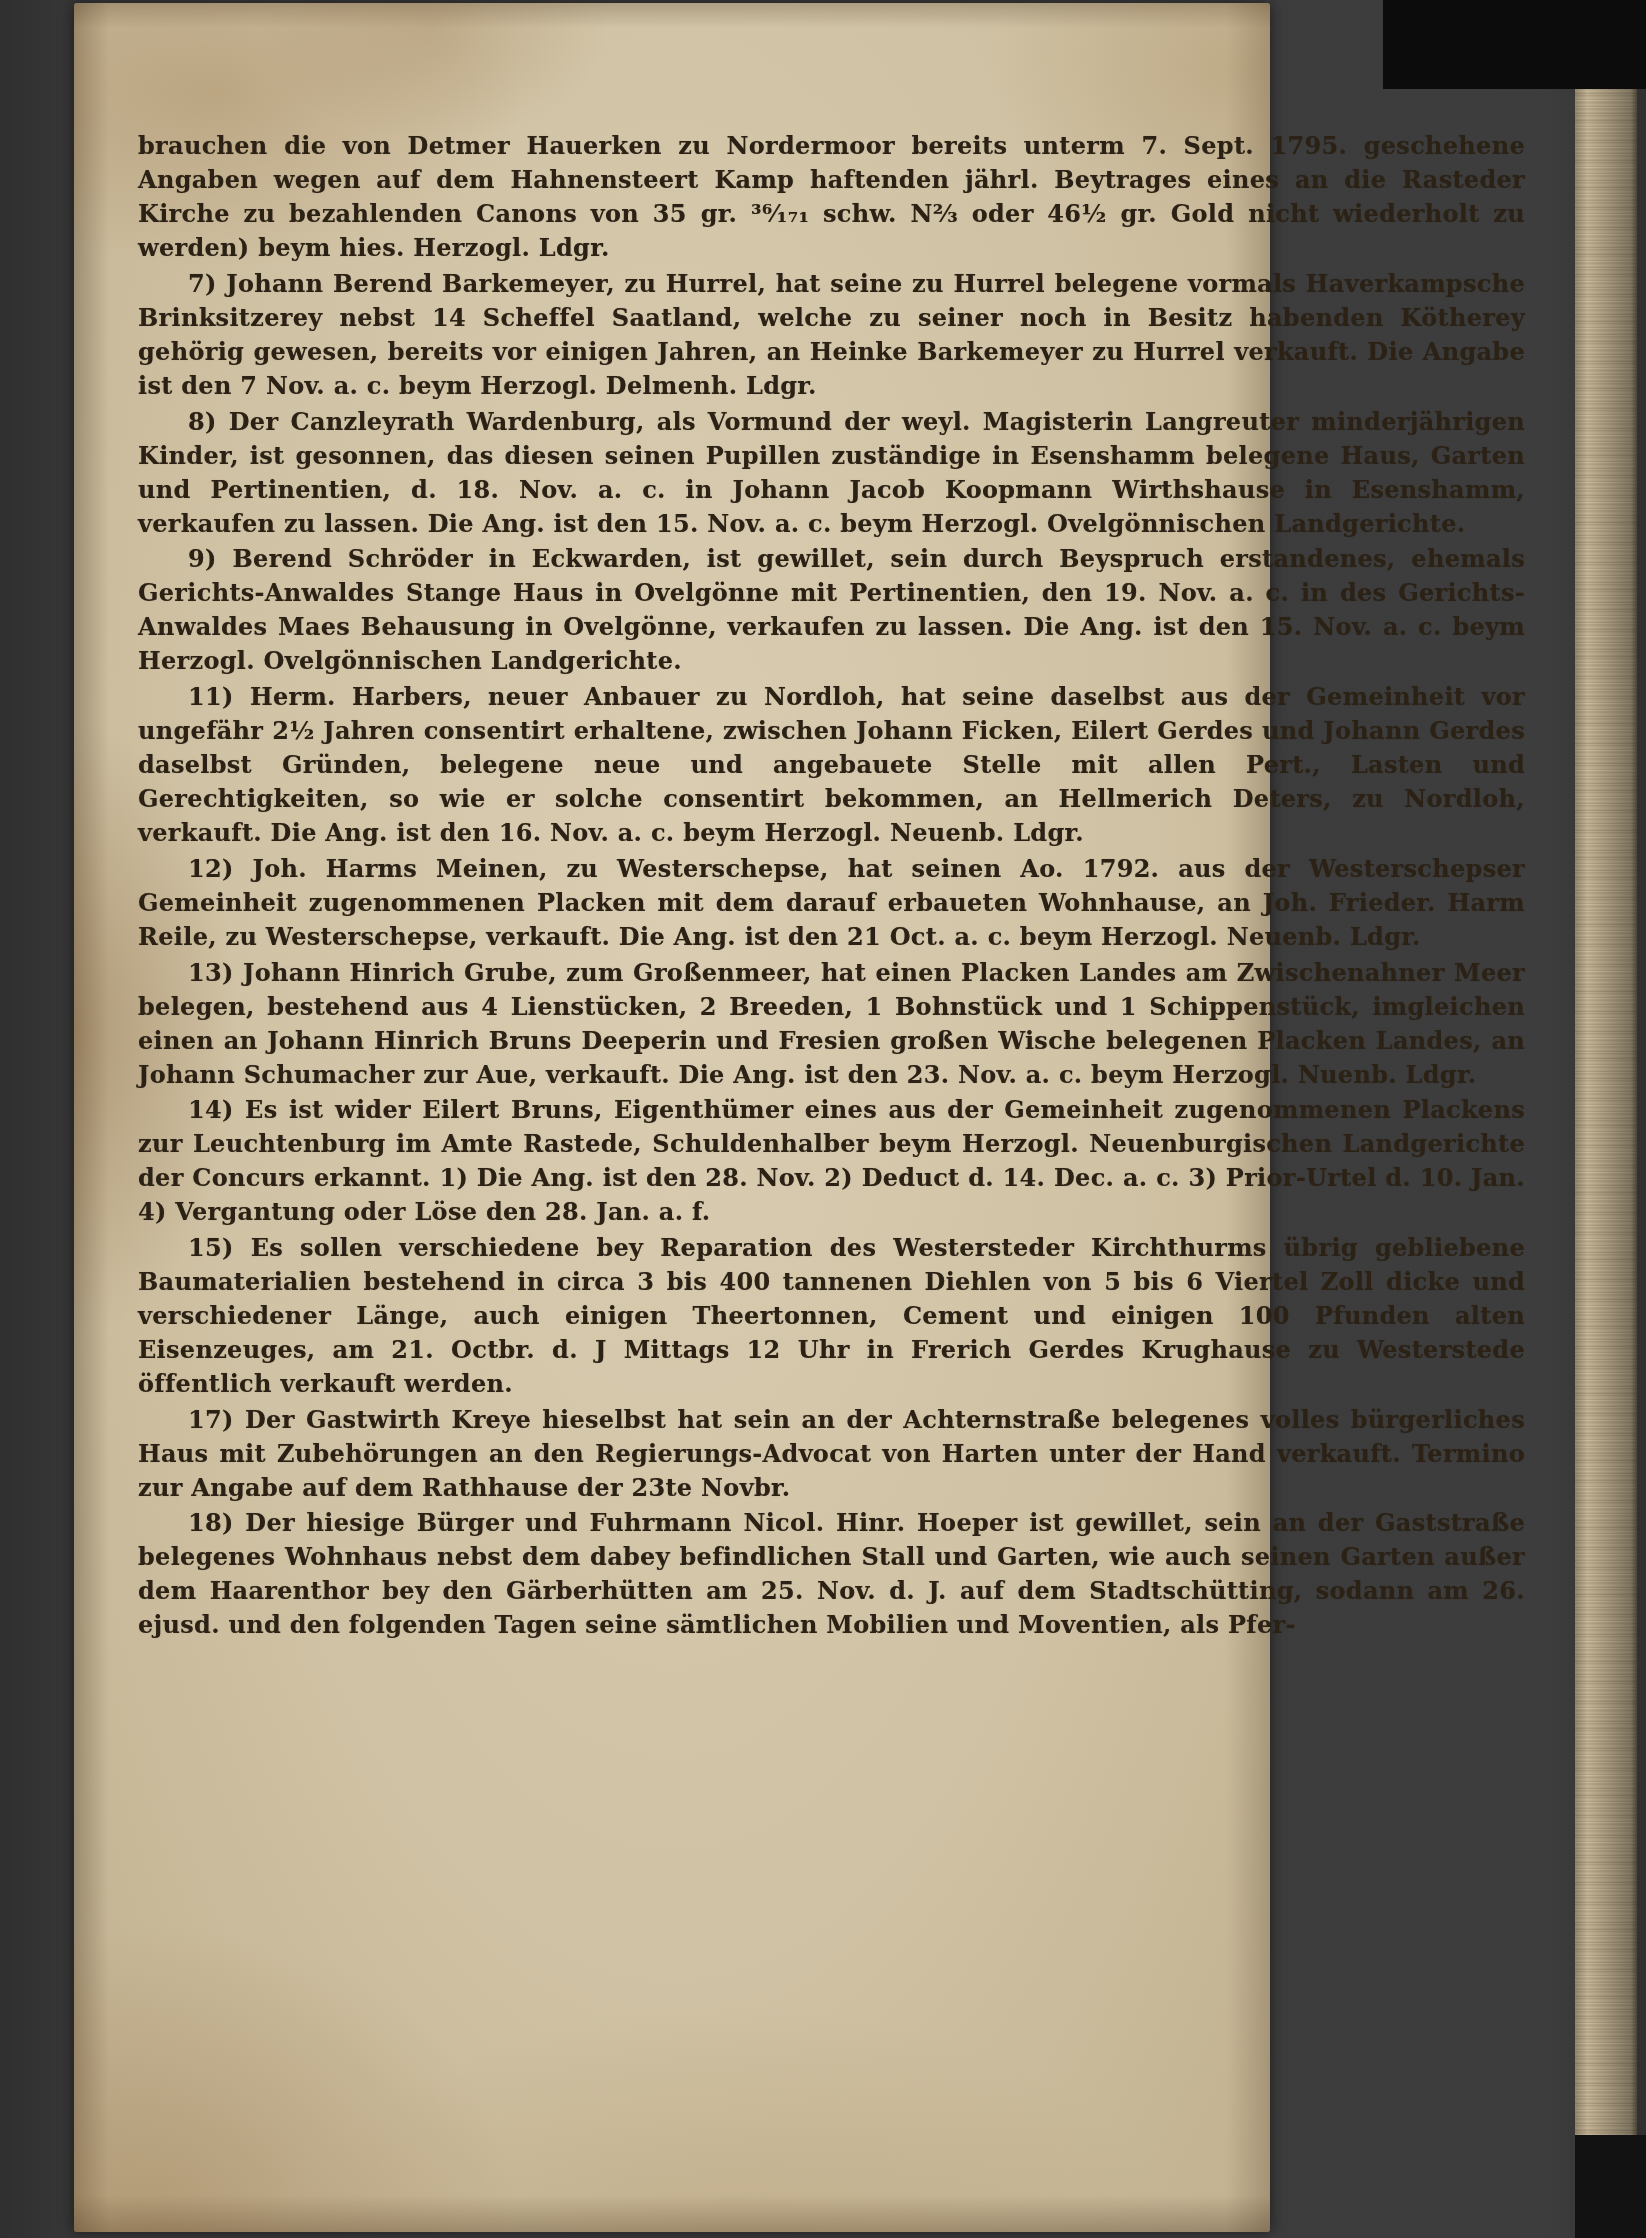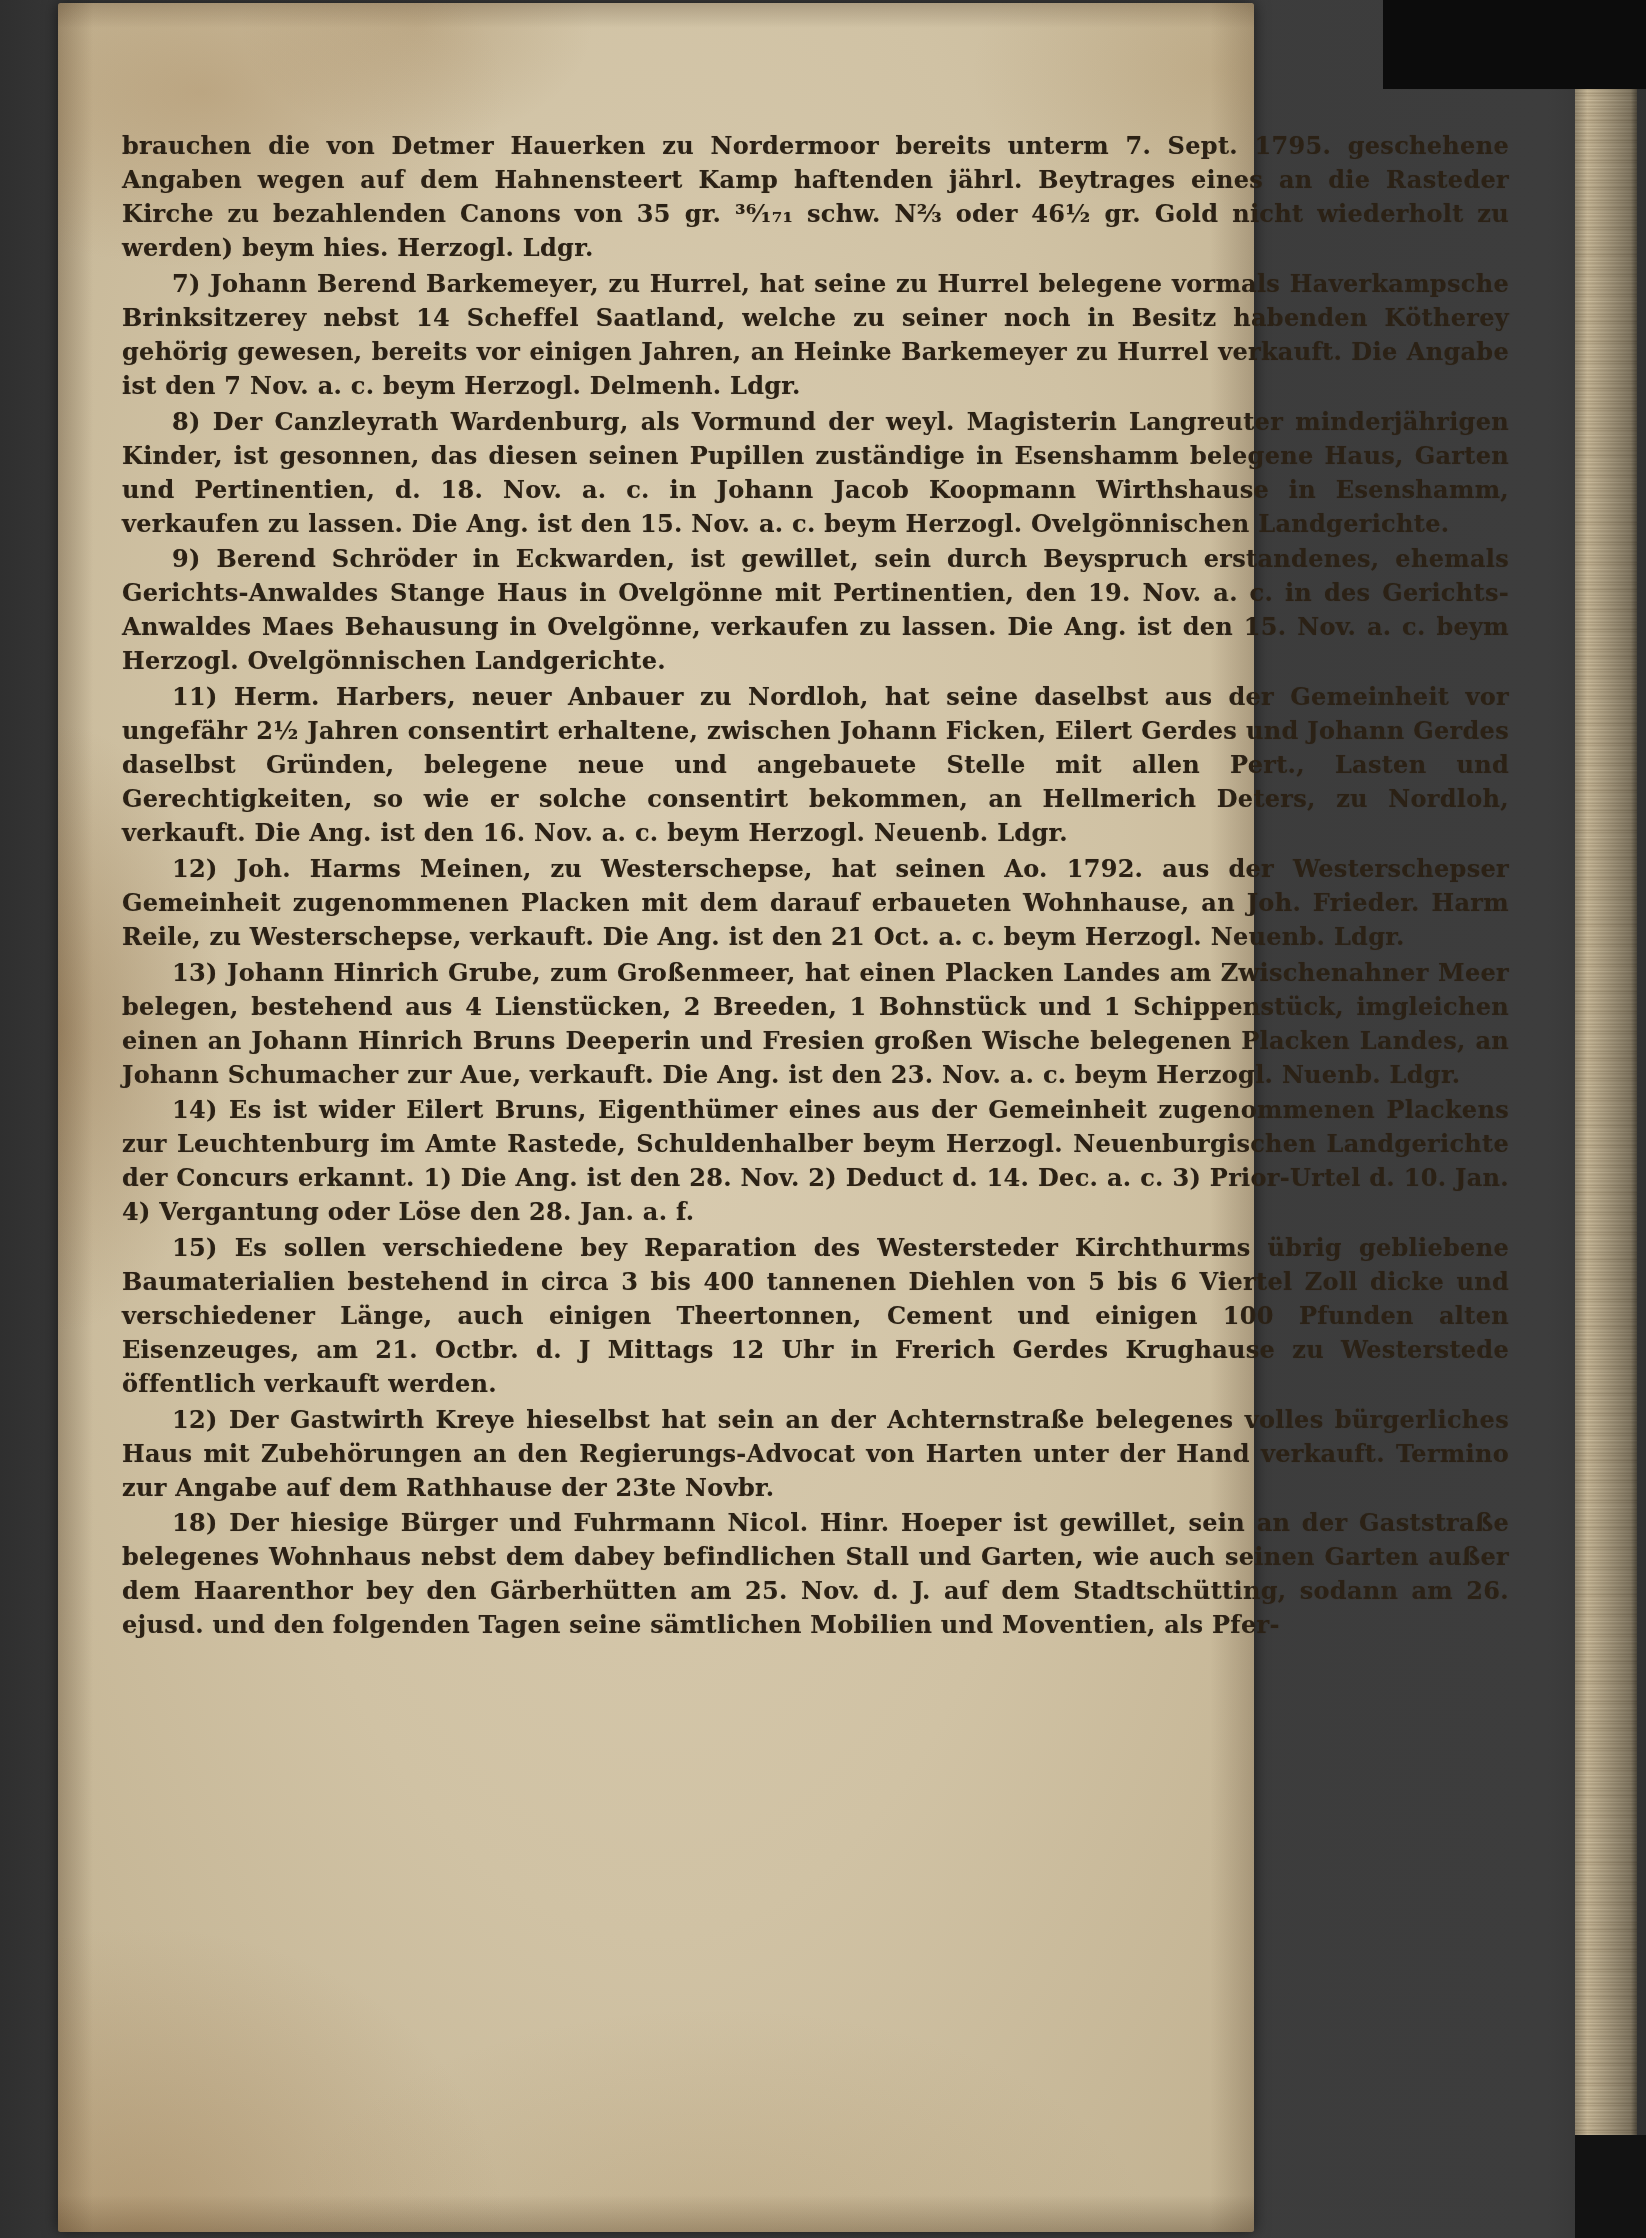--- a/index.html
+++ b/index.html
@@ -41,21 +41,21 @@
     right: 0;
     bottom: 0;
     width: 72px;
     height: 104px;
     background: #121212;
   }
 
   
   .paper {
     position: absolute;
-    left: 58px;
+    left: 74px;
     top: 3.4px;
     width: 1196px;
     height: 2229px;
     border-radius: 2.5px;
     box-shadow: 0 0 15px rgba(0,0,0,0.55);
     background:
       radial-gradient(ellipse 436px 252px at 12% 4%,  rgba(146,106,58,0.28), transparent 70%),
       radial-gradient(ellipse 235px 436px at 0% 46%,  rgba(120, 85,45,0.34), transparent 70%),
       radial-gradient(ellipse 520px 436px at 7% 100%, rgba(140,100,55,0.32), transparent 70%),
       radial-gradient(ellipse 638px 353px at 55% 101%,rgba(150,115,65,0.18), transparent 70%),
@@ -102,17 +102,17 @@
   <div class="text-block">
     <p class="no-indent">brauchen die von Detmer Hauerken zu Nordermoor bereits unterm 7. Sept. 1795. geschehene Angaben wegen auf dem Hahnensteert Kamp haftenden jährl. Beytrages eines an die Rasteder Kirche zu bezahlenden Canons von 35 gr. ³⁶⁄₁₇₁ schw. N⅔ oder 46½ gr. Gold nicht wiederholt zu werden) beym hies. Herzogl. Ldgr.</p>
     <p>7) Johann Berend Barkemeyer, zu Hurrel, hat seine zu Hurrel belegene vormals Haverkampsche Brinksitzerey nebst 14 Scheffel Saatland, welche zu seiner noch in Besitz habenden Kötherey gehörig gewesen, bereits vor einigen Jahren, an Heinke Barkemeyer zu Hurrel verkauft. Die Angabe ist den 7 Nov. a. c. beym Herzogl. Delmenh. Ldgr.</p>
     <p>8) Der Canzleyrath Wardenburg, als Vormund der weyl. Magisterin Langreuter minderjährigen Kinder, ist gesonnen, das diesen seinen Pupillen zuständige in Esenshamm belegene Haus, Garten und Pertinentien, d. 18. Nov. a. c. in Johann Jacob Koopmann Wirthshause in Esenshamm, verkaufen zu lassen. Die Ang. ist den 15. Nov. a. c. beym Herzogl. Ovelgönnischen Landgerichte.</p>
     <p>9) Berend Schröder in Eckwarden, ist gewillet, sein durch Beyspruch erstandenes, ehemals Gerichts-Anwaldes Stange Haus in Ovelgönne mit Pertinentien, den 19. Nov. a. c. in des Gerichts-Anwaldes Maes Behausung in Ovelgönne, verkaufen zu lassen. Die Ang. ist den 15. Nov. a. c. beym Herzogl. Ovelgönnischen Landgerichte.</p>
     <p>11) Herm. Harbers, neuer Anbauer zu Nordloh, hat seine daselbst aus der Gemeinheit vor ungefähr 2½ Jahren consentirt erhaltene, zwischen Johann Ficken, Eilert Gerdes und Johann Gerdes daselbst Gründen, belegene neue und angebauete Stelle mit allen Pert., Lasten und Gerechtigkeiten, so wie er solche consentirt bekommen, an Hellmerich Deters, zu Nordloh, verkauft. Die Ang. ist den 16. Nov. a. c. beym Herzogl. Neuenb. Ldgr.</p>
     <p>12) Joh. Harms Meinen, zu Westerschepse, hat seinen Ao. 1792. aus der Westerschepser Gemeinheit zugenommenen Placken mit dem darauf erbaueten Wohnhause, an Joh. Frieder. Harm Reile, zu Westerschepse, verkauft. Die Ang. ist den 21 Oct. a. c. beym Herzogl. Neuenb. Ldgr.</p>
     <p>13) Johann Hinrich Grube, zum Großenmeer, hat einen Placken Landes am Zwischenahner Meer belegen, bestehend aus 4 Lienstücken, 2 Breeden, 1 Bohnstück und 1 Schippenstück, imgleichen einen an Johann Hinrich Bruns Deeperin und Fresien großen Wische belegenen Placken Landes, an Johann Schumacher zur Aue, verkauft. Die Ang. ist den 23. Nov. a. c. beym Herzogl. Nuenb. Ldgr.</p>
     <p>14) Es ist wider Eilert Bruns, Eigenthümer eines aus der Gemeinheit zugenommenen Plackens zur Leuchtenburg im Amte Rastede, Schuldenhalber beym Herzogl. Neuenburgischen Landgerichte der Concurs erkannt. 1) Die Ang. ist den 28. Nov. 2) Deduct d. 14. Dec. a. c. 3) Prior-Urtel d. 10. Jan. 4) Vergantung oder Löse den 28. Jan. a. f.</p>
     <p>15) Es sollen verschiedene bey Reparation des Westersteder Kirchthurms übrig gebliebene Baumaterialien bestehend in circa 3 bis 400 tannenen Diehlen von 5 bis 6 Viertel Zoll dicke und verschiedener Länge, auch einigen Theertonnen, Cement und einigen 100 Pfunden alten Eisenzeuges, am 21. Octbr. d. J Mittags 12 Uhr in Frerich Gerdes Krughause zu Westerstede öffentlich verkauft werden.</p>
-    <p>12) Der Gastwirth Kreye hieselbst hat sein an der Achternstraße belegenes volles bürgerliches Haus mit Zubehörungen an den Regierungs-Advocat von Harten unter der Hand verkauft. Termino zur Angabe auf dem Rathhause der 23te Novbr.</p>
+    <p>17) Der Gastwirth Kreye hieselbst hat sein an der Achternstraße belegenes volles bürgerliches Haus mit Zubehörungen an den Regierungs-Advocat von Harten unter der Hand verkauft. Termino zur Angabe auf dem Rathhause der 23te Novbr.</p>
     <p>18) Der hiesige Bürger und Fuhrmann Nicol. Hinr. Hoeper ist gewillet, sein an der Gaststraße belegenes Wohnhaus nebst dem dabey befindlichen Stall und Garten, wie auch seinen Garten außer dem Haarenthor bey den Gärberhütten am 25. Nov. d. J. auf dem Stadtschütting, sodann am 26. ejusd. und den folgenden Tagen seine sämtlichen Mobilien und Moventien, als Pfer-</p>
   </div>
 </div>
 
 
 </body></html>

